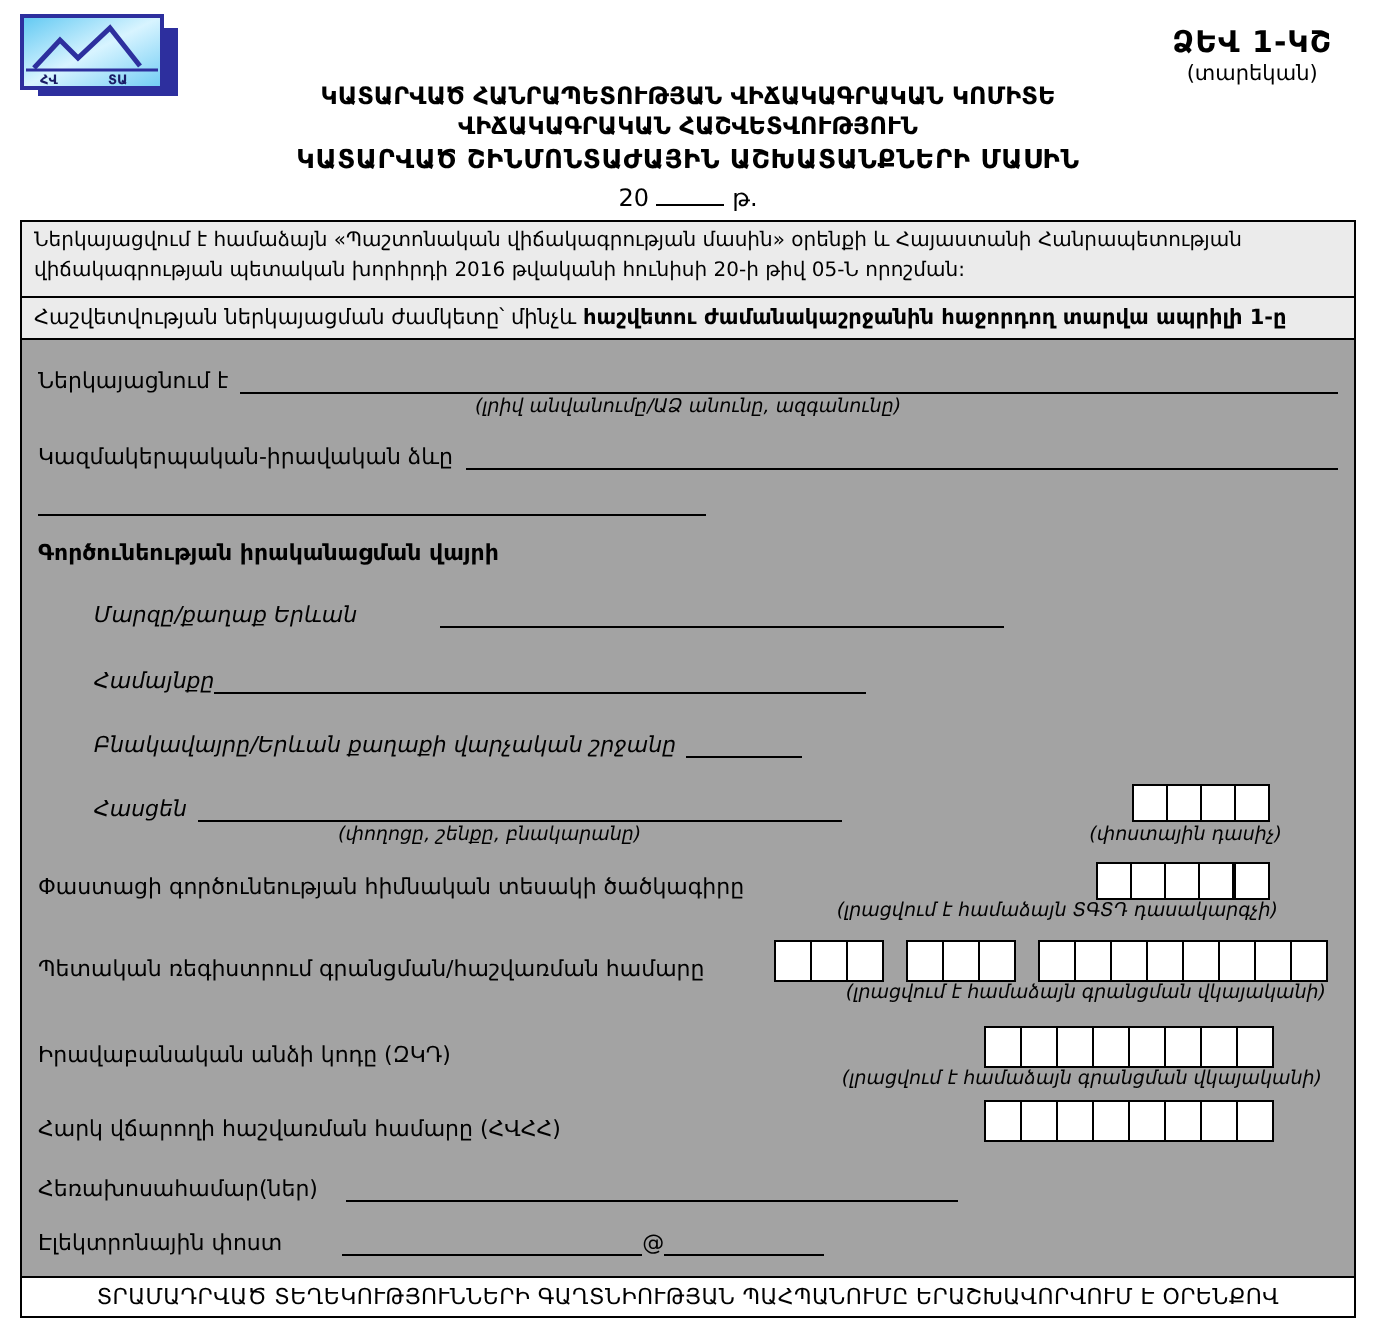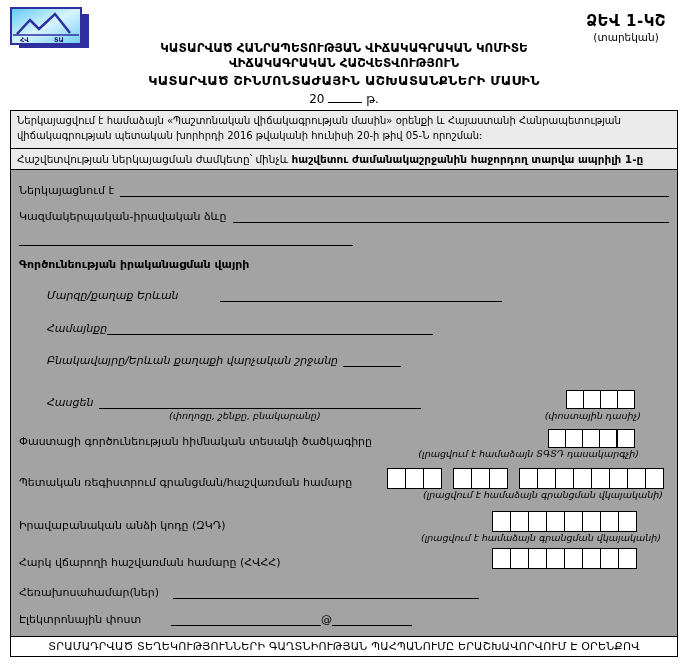--- a/index.html
+++ b/index.html
@@ -95,20 +95,21 @@
     <div class="sec sec-deadline">
       <span>Հաշվետվության ներկայացման ժամկետը՝ մինչև </span><span class="b">հաշվետու ժամանակաշրջանին հաջորդող տարվա ապրիլի 1-ը</span>
     </div>
 
     <div class="sec sec-body">
 
       <div class="row" style="margin-top:8px;">
         <span class="lbl">Ներկայացնում է</span>
         <span class="uline fill" style="margin-left:6px;"></span>
       </div>
+      <div class="note note-center">(լրիվ անվանումը/ԱՁ անունը, ազգանունը)</div>
 
       <div class="row" style="margin-top:13px;">
         <span class="lbl">Կազմակերպական-իրավական ձևը</span>
         <span class="uline fill" style="margin-left:6px;"></span>
       </div>
       <div class="uline" style="width:334px;margin-top:10px;display:block;"></div>
 
       <div class="b" style="margin-top:12px;">Գործունեության իրականացման վայրի</div>
 
       <div class="row indent" style="margin-top:18px;gap:36px;">
@@ -119,21 +120,21 @@
       <div class="row indent" style="margin-top:20px;">
         <span class="lbl it">Համայնքը</span>
         <span class="uline" style="width:326px;"></span>
       </div>
 
       <div class="row indent" style="margin-top:19px;">
         <span class="lbl it">Բնակավայրը/Երևան քաղաքի վարչական շրջանը</span>
         <span class="uline" style="width:58px;margin-left:5px;"></span>
       </div>
 
-      <div class="row indent" style="margin-top:23px;">
+      <div class="row indent" style="margin-top:13px;">
         <span class="lbl it">Հասցեն</span>
         <span class="uline" style="width:322px;margin-left:5px;"></span>
         <span class="fill"></span>
         <span class="boxes boxes-sm" style="margin-right:34px;">
             <span class="cell"></span>
             <span class="cell"></span>
             <span class="cell"></span>
             <span class="cell"></span>
           </span>
       </div>

